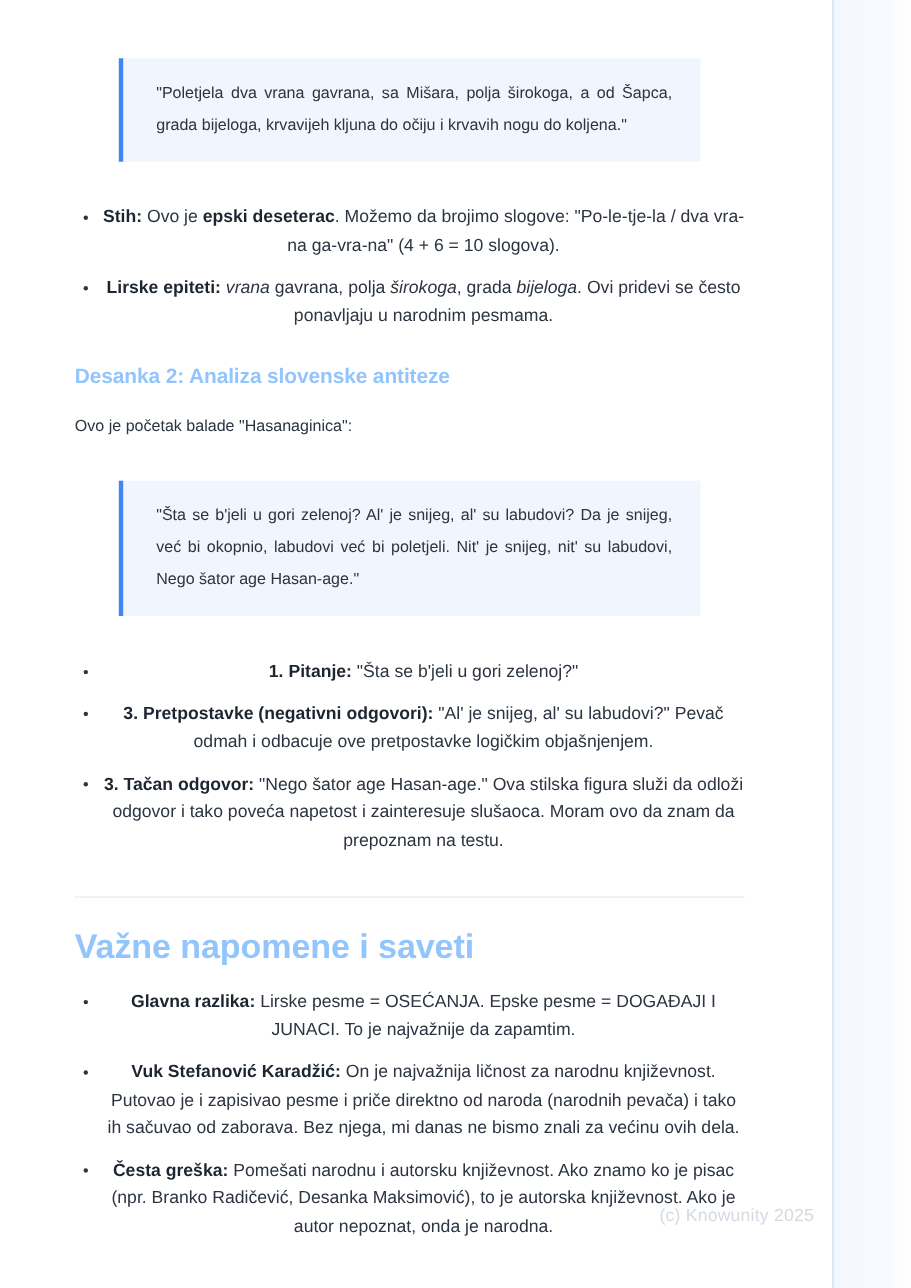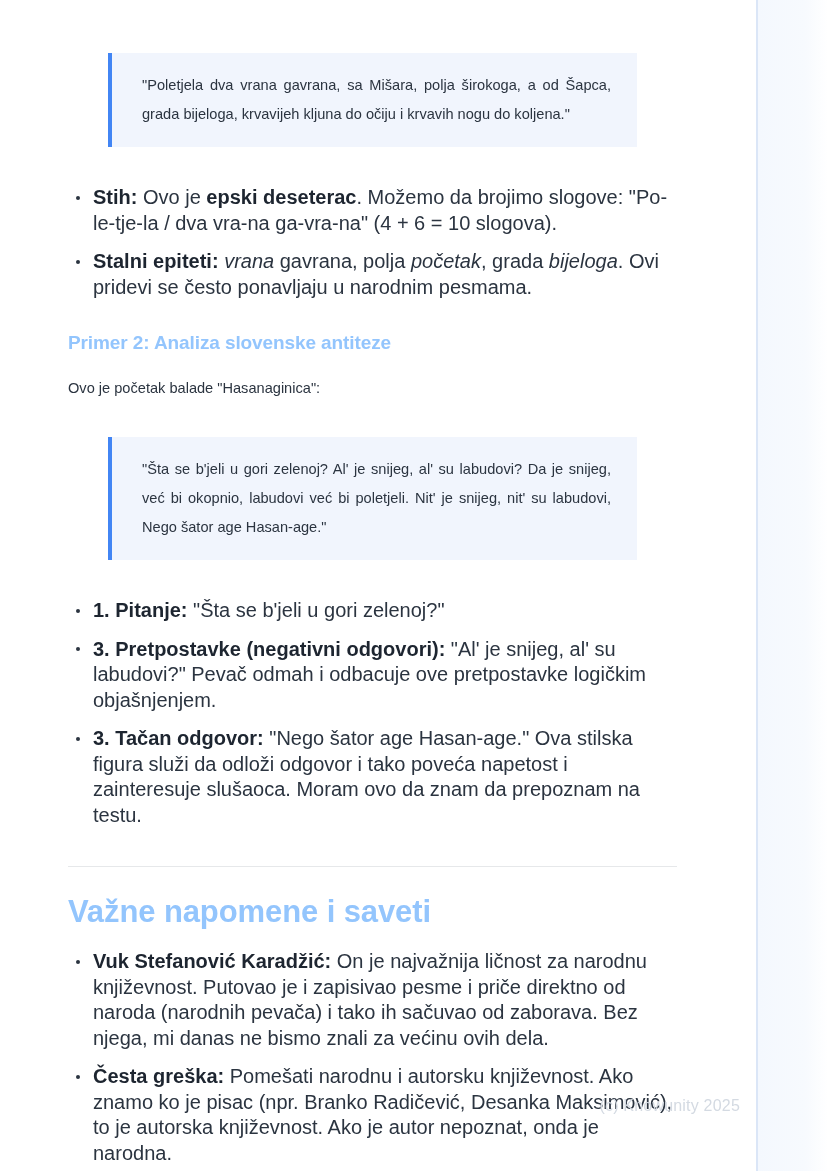--- a/index.html
+++ b/index.html
@@ -81,23 +81,24 @@
   
   ul.bullets {
     margin: 0;
     padding: 0;
     list-style: none;
   }
   ul.bullets > li {
     position: relative;
     padding-left: 25px;
     color: #2b3440;
-    font-size: 20px;
+    font-size: 16px;
     line-height: 25.5px;
     margin-bottom: 13px;
+    text-align: center;
   }
   ul.bullets > li:last-child { margin-bottom: 0; }
   ul.bullets > li::before {
     content: "";
     position: absolute;
     left: 8px;
     top: 10.5px;
     width: 4px;
     height: 4px;
     border-radius: 50%;
@@ -143,26 +144,26 @@
   <div class="sp-38"></div>
 
   <blockquote class="quote">
     <p>"Poletjela dva vrana gavrana, sa Mišara, polja širokoga, a od Šapca, grada bijeloga, krvavijeh kljuna do očiju i krvavih nogu do koljena."</p>
   </blockquote>
 
   <div class="sp-24"></div>
 
   <ul class="bullets" id="list-analysis1">
       <li><span class="b">Stih:</span><span> Ovo je </span><span class="b">epski deseterac</span><span>. Možemo da brojimo slogove: "Po-le-tje-la / dva vra-na ga-vra-na" (4 + 6 = 10 slogova).</span></li>
-      <li><span class="b">Stalni epiteti:</span><span> </span><span class="i">vrana</span><span> gavrana, polja </span><span class="i">početak</span><span>, grada </span><span class="i">bijeloga</span><span>. Ovi pridevi se često ponavljaju u narodnim pesmama.</span></li>
+      <li><span class="b">Lirske epiteti:</span><span> </span><span class="i">vrana</span><span> gavrana, polja </span><span class="i">širokoga</span><span>, grada </span><span class="i">bijeloga</span><span>. Ovi pridevi se često ponavljaju u narodnim pesmama.</span></li>
     </ul>
 
   <div class="sp-30"></div>
 
-  <h2 class="section-heading heading-md">Primer 2: Analiza slovenske antiteze</h2>
+  <h2 class="section-heading heading-md">Desanka 2: Analiza slovenske antiteze</h2>
 
   <div class="sp-20"></div>
 
   <p class="body-text">Ovo je početak balade "Hasanaginica":</p>
 
   <div class="sp-22"></div>
 
   <blockquote class="quote">
     <p>"Šta se b'jeli u gori zelenoj? Al' je snijeg, al' su labudovi? Da je snijeg, već bi okopnio, labudovi već bi poletjeli. Nit' je snijeg, nit' su labudovi, Nego šator age Hasan-age."</p>
   </blockquote>
@@ -179,19 +180,20 @@
 
   <hr class="divider">
 
   <div class="sp-30"></div>
 
   <h2 class="section-heading heading-lg">Važne napomene i saveti</h2>
 
   <div class="sp-22"></div>
 
   <ul class="bullets" id="list-napomene">
+      <li><span class="b">Glavna razlika:</span><span> Lirske pesme = OSEĆANJA. Epske pesme = DOGAĐAJI I JUNACI. To je najvažnije da zapamtim.</span></li>
       <li><span class="b">Vuk Stefanović Karadžić:</span><span> On je najvažnija ličnost za narodnu književnost. Putovao je i zapisivao pesme i priče direktno od naroda (narodnih pevača) i tako ih sačuvao od zaborava. Bez njega, mi danas ne bismo znali za većinu ovih dela.</span></li>
       <li><span class="b">Česta greška:</span><span> Pomešati narodnu i autorsku književnost. Ako znamo ko je pisac (npr. Branko Radičević, Desanka Maksimović), to je autorska književnost. Ako je autor nepoznat, onda je narodna.</span></li>
     </ul>
 
 </div>
 
 <div class="watermark">(c) Knowunity 2025</div>
 
 </body></html>

